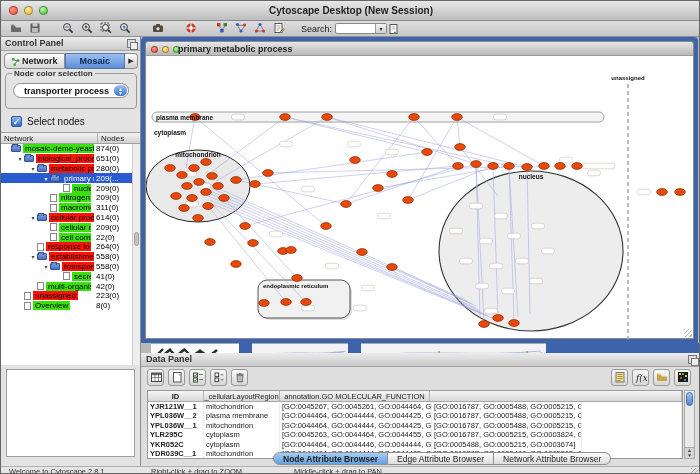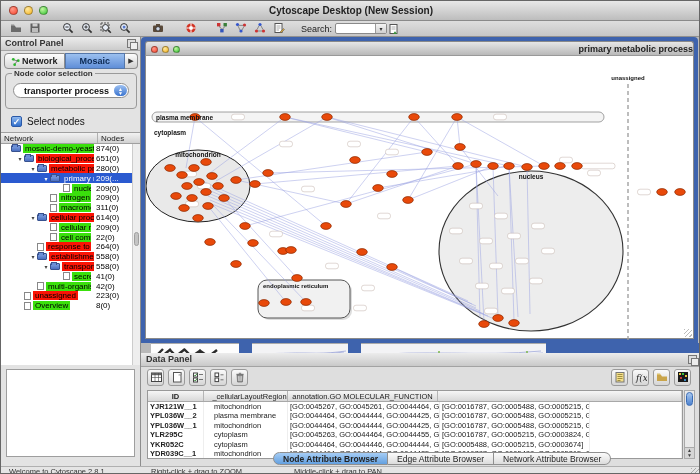--- a/index.html
+++ b/index.html
@@ -101,22 +101,22 @@
     background:#fff;border:1px solid #9e9e9e;}
 
   
   #desktop{left:140px;top:36px;width:560px;height:316px;background:#b9b9b9;}
   #net-window{position:absolute;left:0;top:0;width:557px;height:306px;
     background:#3e63ad;border-radius:4px 4px 0 0;padding:4px;}
   #net-titlebar{position:relative;height:14px;background:linear-gradient(#e6e6e6,#b9b9b9);
     border:1px solid #8a8a8a;border-bottom:none;border-radius:3px 3px 0 0;}
   #net-titlebar .lights{left:5px;top:4px;gap:4px;}
   #net-titlebar .light{width:7px;height:7px;}
-  #net-title{position:absolute;left:0;right:0;top:2px;text-align:right;font-size:9px;
-    font-weight:bold;color:#222;}
+  #net-title{position:absolute;left:0;right:0;top:2px;text-align:left;font-size:9px;
+    font-weight:bold;color:#222;padding-left:32px;}
   #net-canvas{position:relative;width:549px;height:284px;background:#fff;
     border:1px solid #8a8a8a;border-top:1px solid #999;}
   #net-canvas svg{position:absolute;left:0;top:0;}
   .resize-grip{position:absolute;right:1px;bottom:1px;width:8px;height:8px;
     background:repeating-linear-gradient(135deg,#bbb 0 1px,transparent 1px 3px);}
 
   
   .frag{position:absolute;top:306px;height:10px;}
   #frag-glyphs{left:10px;width:88px;background:#fdfdfd;border-top:1px solid #aaa;}
   #frag-blue1{left:98px;width:13px;background:#3e63ad;}
@@ -138,21 +138,21 @@
   .dp-spacer{flex:1;}
   #dp-table{position:absolute;left:6px;top:37px;width:536px;height:69px;
     background:#fff;border:1px solid #999;}
   #dp-thead{display:flex;height:11px;background:linear-gradient(#f6f6f6,#d8d8d8);
     border-bottom:1px solid #a8a8a8;font-size:7.5px;color:#222;text-align:center;}
   #dp-thead div{border-right:1px solid #b5b5b5;overflow:hidden;white-space:nowrap;
     padding-top:1px;}
   .dp-row{display:flex;height:9.4px;font-size:7.5px;color:#222;white-space:nowrap;}
   .dp-row div{overflow:hidden;padding:0 2px;border-right:1px solid #eee;}
   .c0{width:56px;font-weight:bold;}
-  .c1{width:76px;margin-left:8px;}
+  .c1{width:76px;}
   .c2{width:152px;}
   .c3{width:150px;}
   .c4{flex:1;}
   #dp-vscroll{position:absolute;left:543px;top:37px;width:11px;height:69px;
     background:#e9e9e9;border:1px solid #aaa;}
   #dp-vscroll .thumb{position:absolute;left:1px;top:1px;width:7px;height:14px;
     border-radius:4px;background:linear-gradient(#a8c8f0,#4d82cf);border:1px solid #3a6cb5;}
   #dp-vscroll .btns{position:absolute;left:0;bottom:0;width:9px;font-size:5px;
     line-height:5px;text-align:center;color:#444;background:#d5d5d5;border-top:1px solid #aaa;}
   #dp-tabs{position:absolute;left:132px;top:99px;height:13px;display:flex;}

